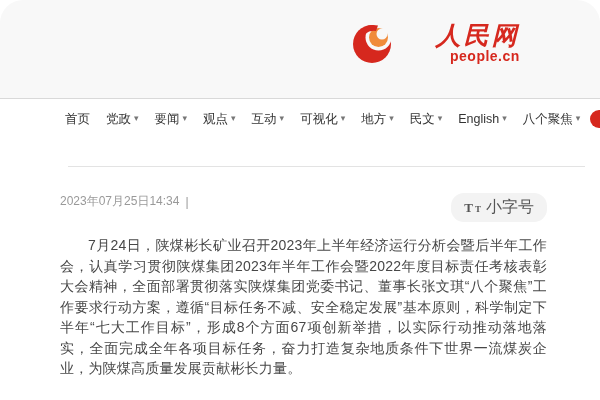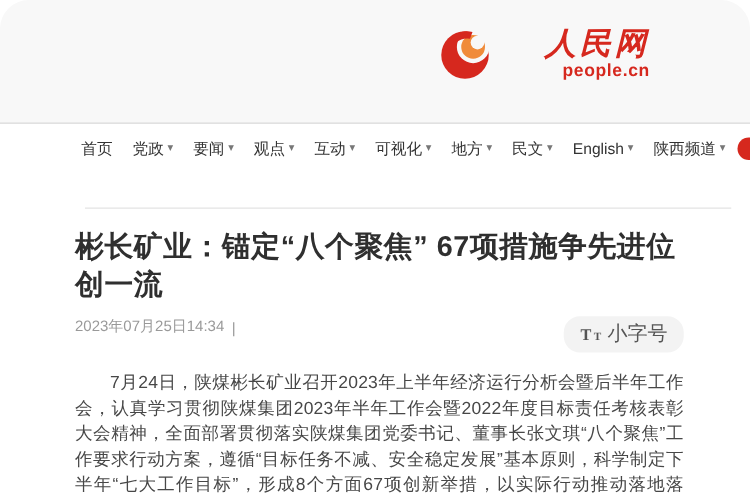--- a/index.html
+++ b/index.html
@@ -130,35 +130,34 @@
         </span>
         <span class="nav-item">
           <span>民文</span>
           <span class="chev">▾</span>
         </span>
         <span class="nav-item">
           <span>English</span>
           <span class="chev">▾</span>
         </span>
         <span class="nav-item">
-          <span>陕西频道</span>
+          <span>八个聚焦</span>
           <span class="chev">▾</span>
         </span>
         <span class="nav-item">
           <span>举报专区</span>
 
         </span>
     </div>
   </div>
   <div class="edge-badge"></div>
 
   <div class="rule"></div>
 
   <div class="article">
-    <h1 class="title">彬长矿业：锚定“八个聚焦” 67项措施争先进位创一流</h1>
 
     <div class="meta">
       <span class="date-wrap">
         <span>2023年07月25日14:34</span>
         <span>|</span>
       </span>
       <button class="font-size-btn">
         <span class="t-big">T</span>
         <span class="t-small">T</span>
         <span class="font-size-label">小字号</span>

